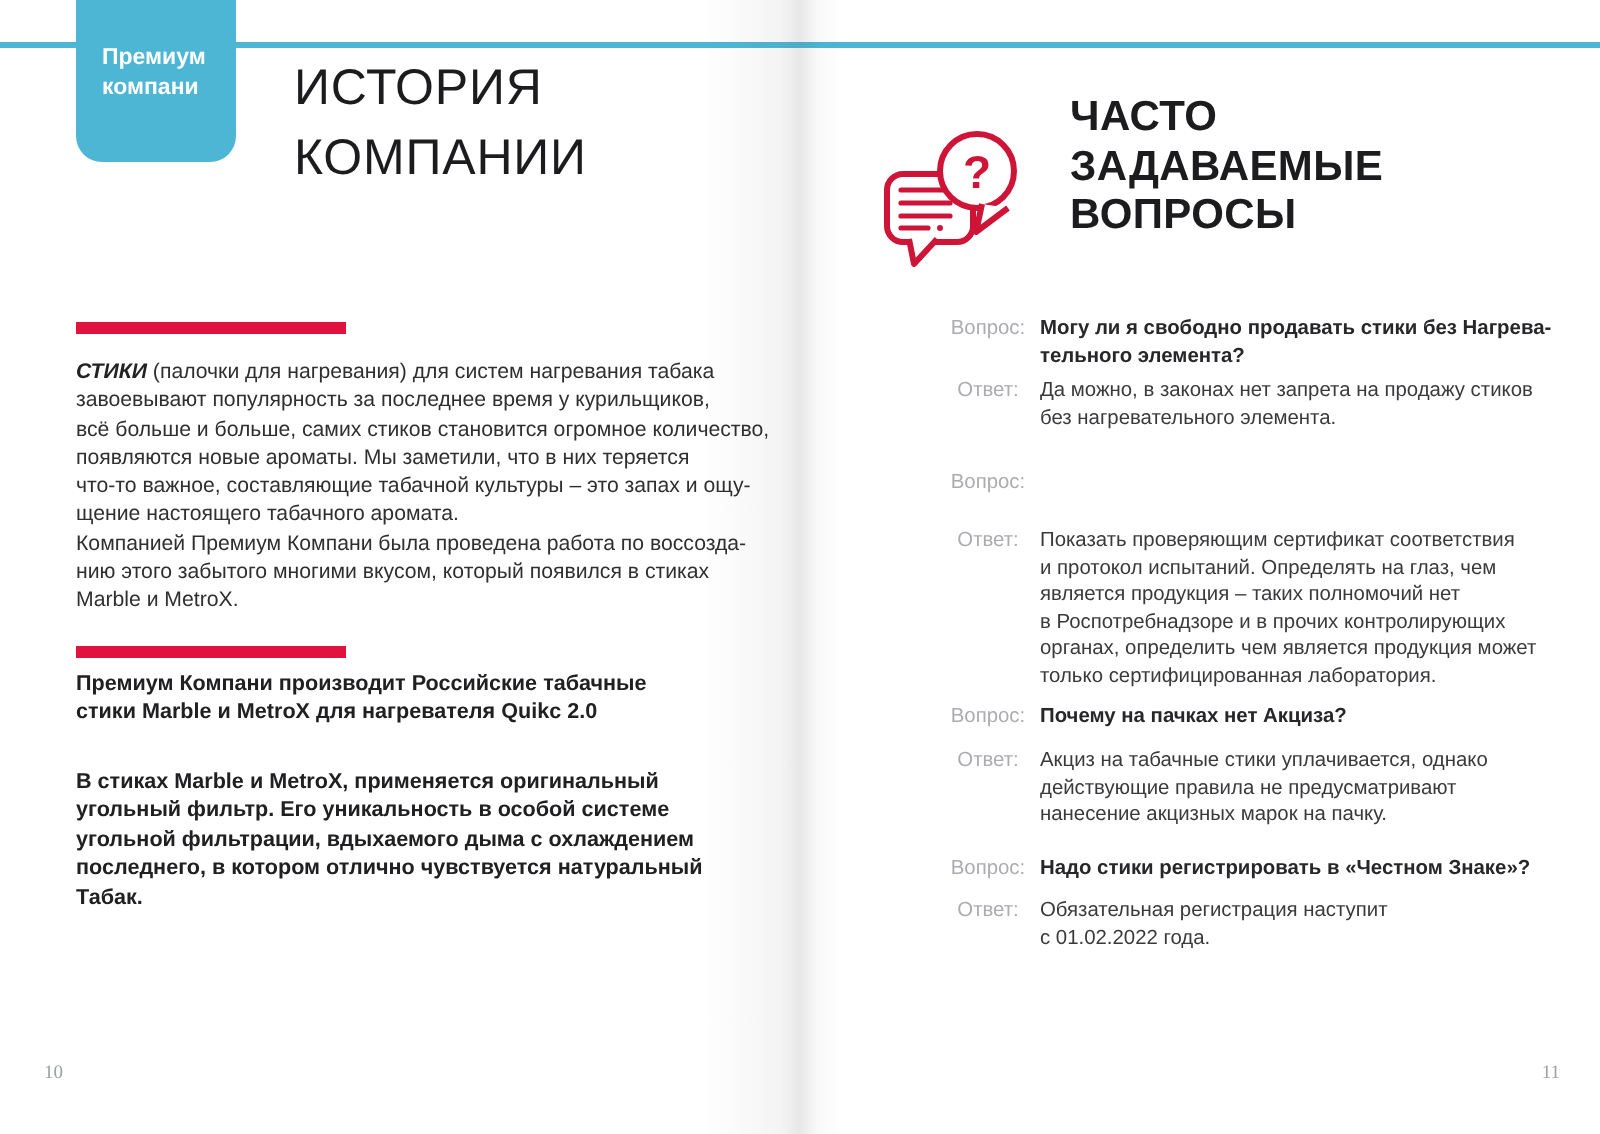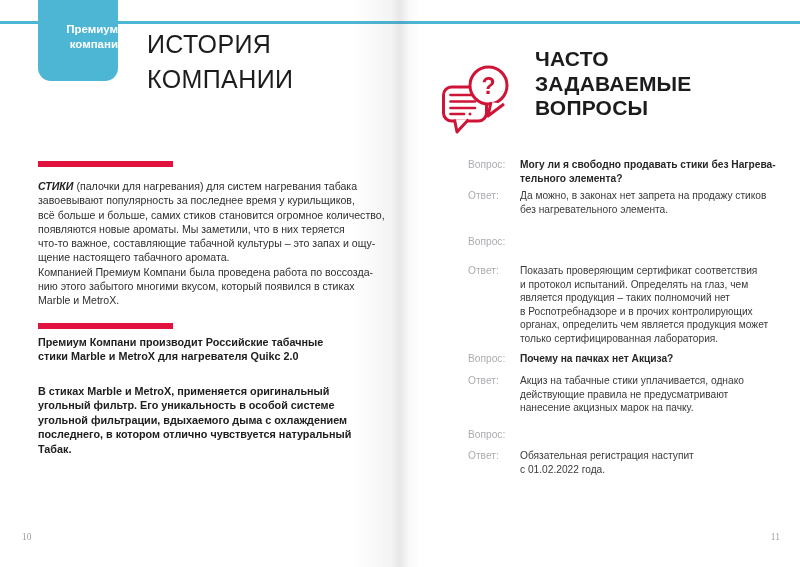--- a/index.html
+++ b/index.html
@@ -9,40 +9,40 @@
   }
   
   .topline{position:absolute;left:0;top:21px;width:800px;height:3px;background:#4cb6d4;}
   
   .spine{position:absolute;left:352px;top:0;width:92px;height:567px;
     background:linear-gradient(90deg, rgba(100,100,108,0) 0%, rgba(100,100,108,0.07) 42%,
       rgba(90,90,100,0.14) 52%, rgba(100,100,108,0.04) 62%, rgba(100,100,108,0) 75%);}
   
   .badge{position:absolute;left:38px;top:0;width:80px;height:81px;background:#4cb6d4;
     border-radius:0 0 13px 13px;color:#ffffff;font-weight:700;font-size:11.5px;line-height:15px;
-    padding:22px 0 0 13px;box-sizing:border-box;white-space:pre-line;text-align:right;}
+    padding:22px 0 0 13px;box-sizing:border-box;white-space:pre-line;}
   .title-left{position:absolute;left:147px;top:27px;margin:0;font-size:25px;line-height:35px;
     font-weight:400;letter-spacing:0.4px;color:#1c1c1e;white-space:pre-line;}
   .bar{position:absolute;left:38px;width:135px;height:6px;background:#e2123e;}
   .bar1{top:161px}.bar2{top:323px}
   .intro{position:absolute;left:38px;top:179px;width:348px;margin:0;font-size:10.6px;
     line-height:14.3px;color:#2f2f31;white-space:pre-line;}
   .intro strong{font-weight:700;color:#222224;font-style:italic;}
   .bold-para{position:absolute;left:38px;width:348px;margin:0;font-weight:700;font-size:10.8px;
     line-height:14.4px;color:#202022;white-space:pre-line;}
   .p1{top:335px}.p2{top:384px}
   .pagenum{position:absolute;top:532px;font-size:9.5px;color:#9ba0a6;font-family:Liberation Serif, serif;}
   .pn-left{left:22px}.pn-right{right:20px}
   
   .faq-icon{position:absolute;left:437px;top:52px;}
   .title-right{position:absolute;left:519px;top:31px;margin:16px;font-size:21px;line-height:24.5px;
     font-weight:700;letter-spacing:0.2px;color:#1c1c1e;white-space:pre-line;}
   .faq-row{position:absolute;left:468px;width:322px;display:flex;align-items:flex-start;
     font-size:10.2px;line-height:13.5px;}
-  .faq-label{flex:0 0 52px;color:#abacb0;}
+  .faq-label{flex:0 0 52px;color:#abacb0;text-align:center;}
   .faq-text{white-space:pre-line;}
   .q .faq-text{font-weight:700;color:#27272a;}
   .a .faq-text{color:#3a3a3d;}
   .r1{top:158px}.r2{top:189px}.r3{top:235px}.r4{top:264px}
   .r5{top:352px}.r6{top:374px}.r7{top:428px}.r8{top:449px}
 </style>
 </head>
 <body>
 
 <div class="spread">
@@ -124,20 +124,21 @@
   </div>
   <div class="faq-row a r6">
     <span class="faq-label">Ответ:</span>
     <span class="faq-text">Акциз на табачные стики уплачивается, однако
 действующие правила не предусматривают
 нанесение акцизных марок на пачку.</span>
   </div>
 
   <div class="faq-row q r7">
     <span class="faq-label">Вопрос:</span>
+    <span class="faq-text">Надо стики регистрировать в «Честном Знаке»?</span>
   </div>
   <div class="faq-row a r8">
     <span class="faq-label">Ответ:</span>
     <span class="faq-text">Обязательная регистрация наступит
 с 01.02.2022 года.</span>
   </div>
 
   <div class="pagenum pn-right">11</div>
 </div>
 

